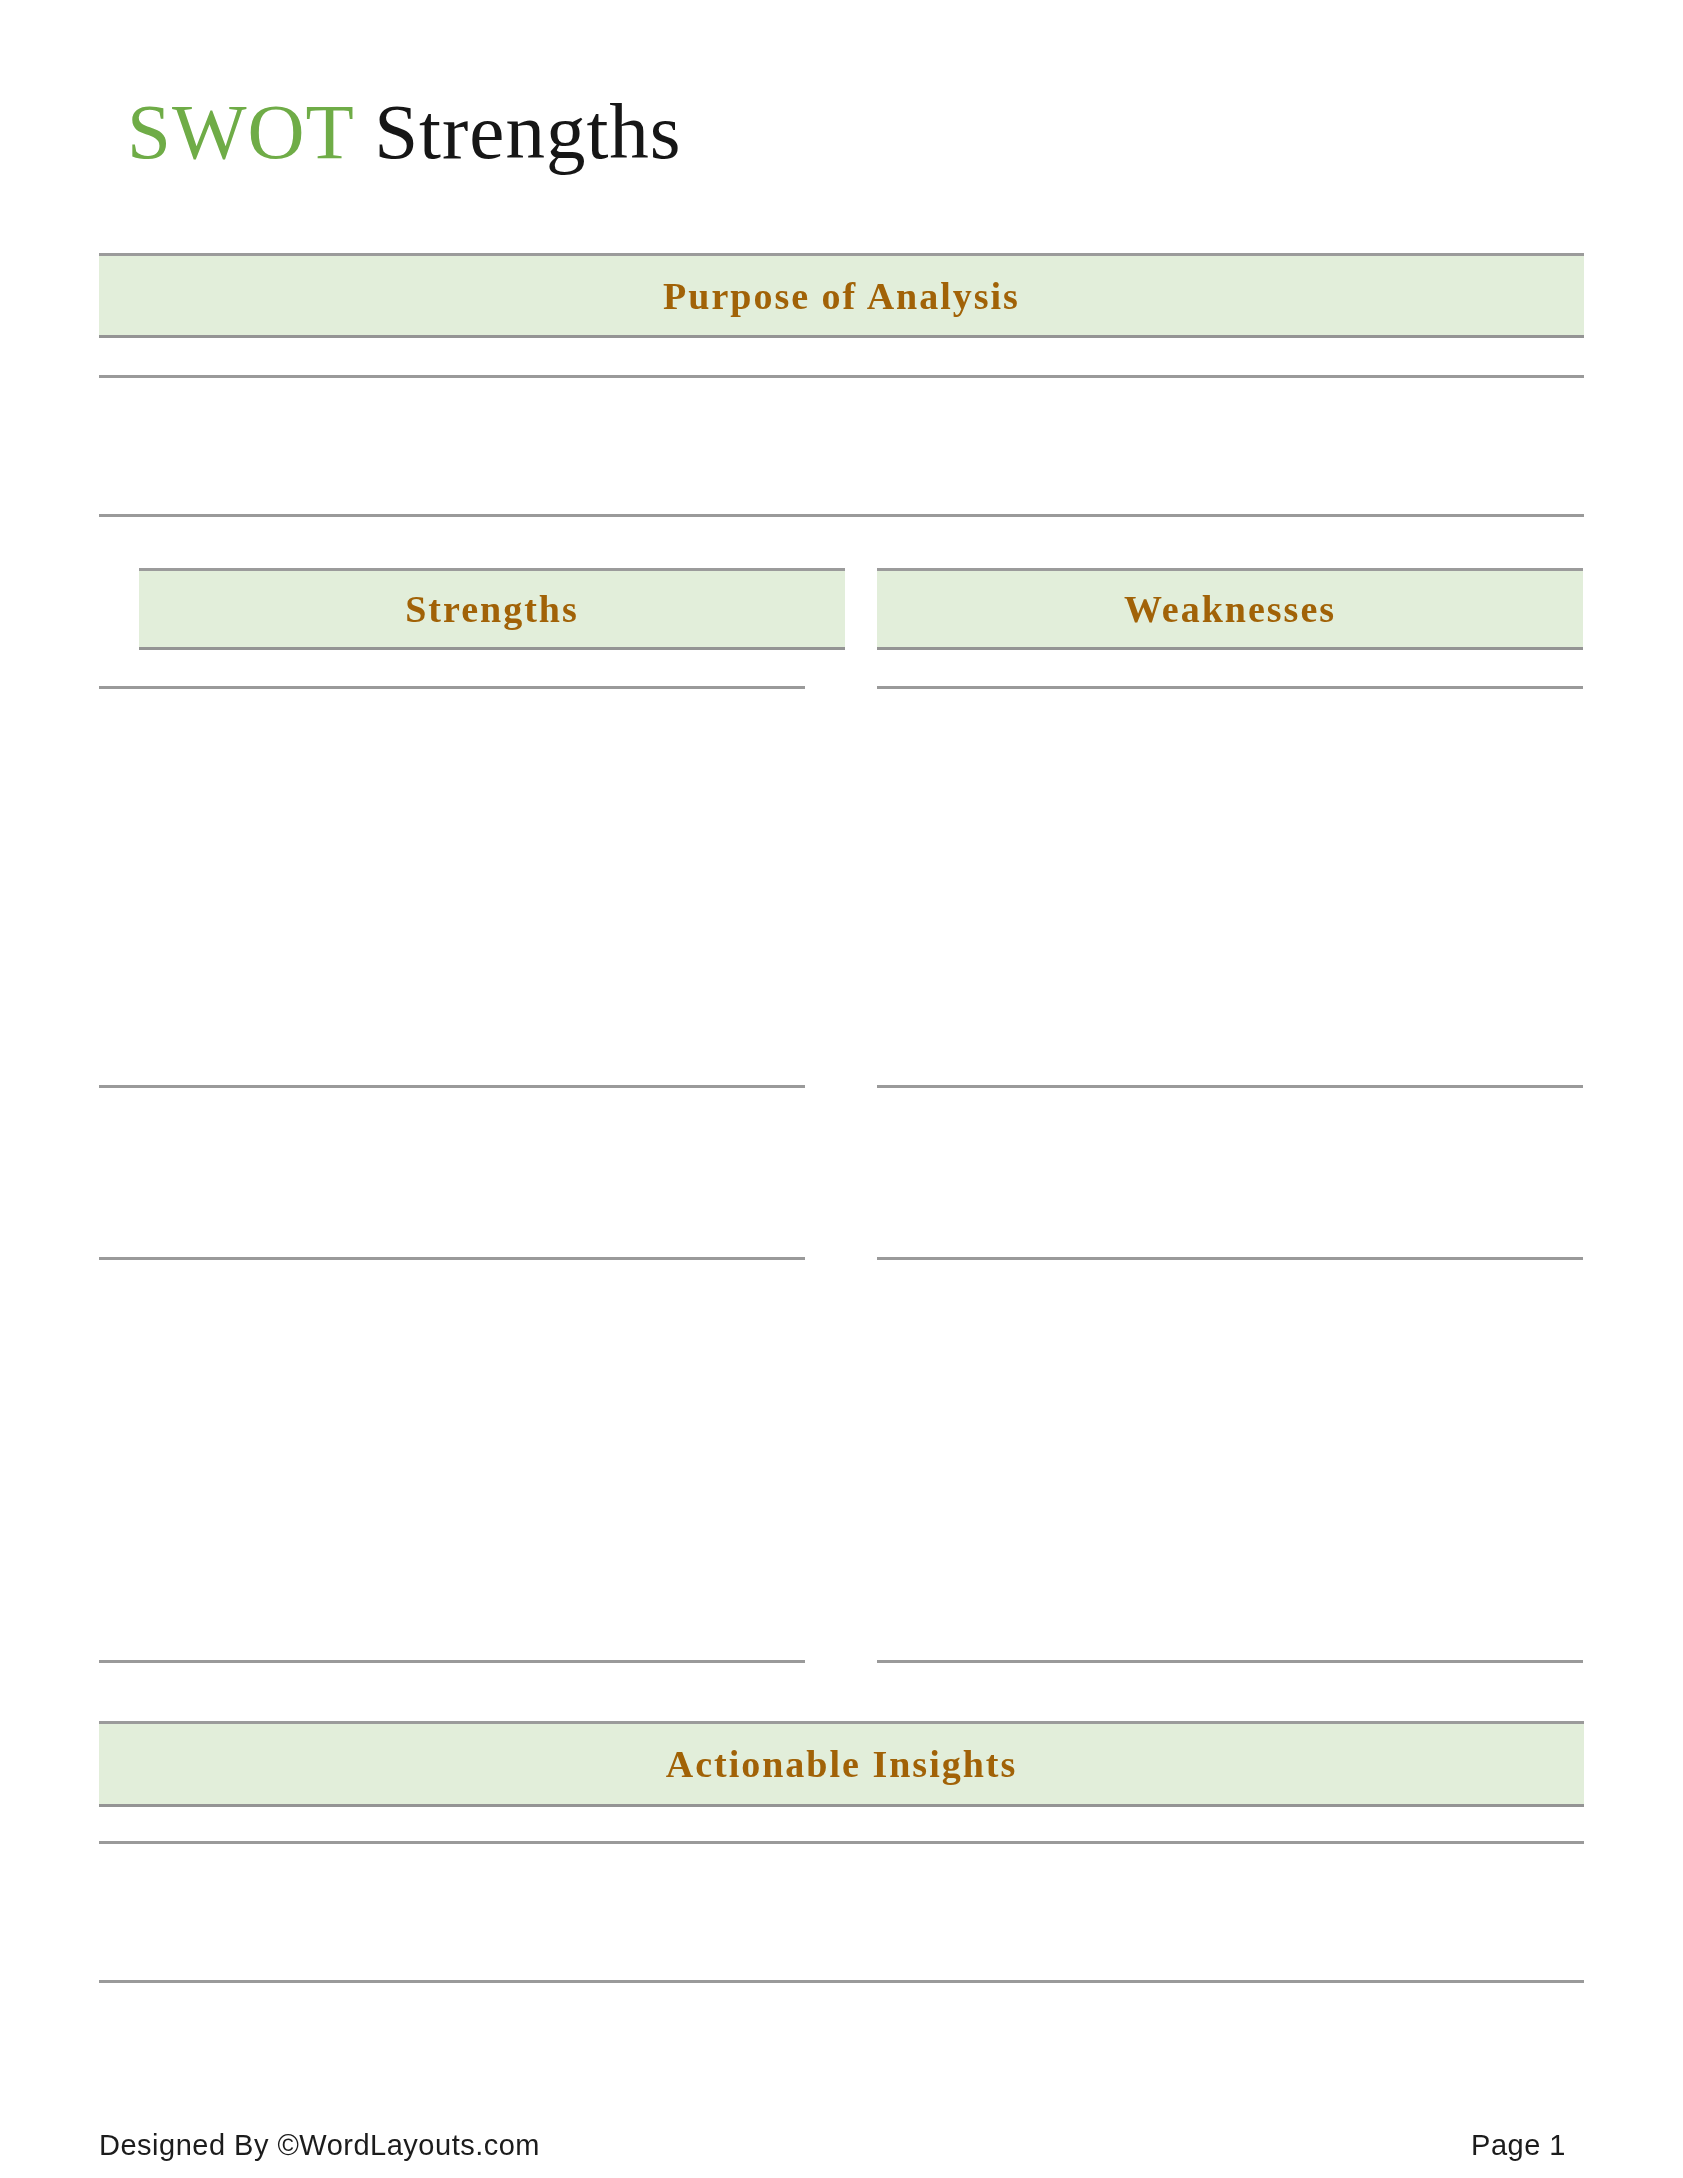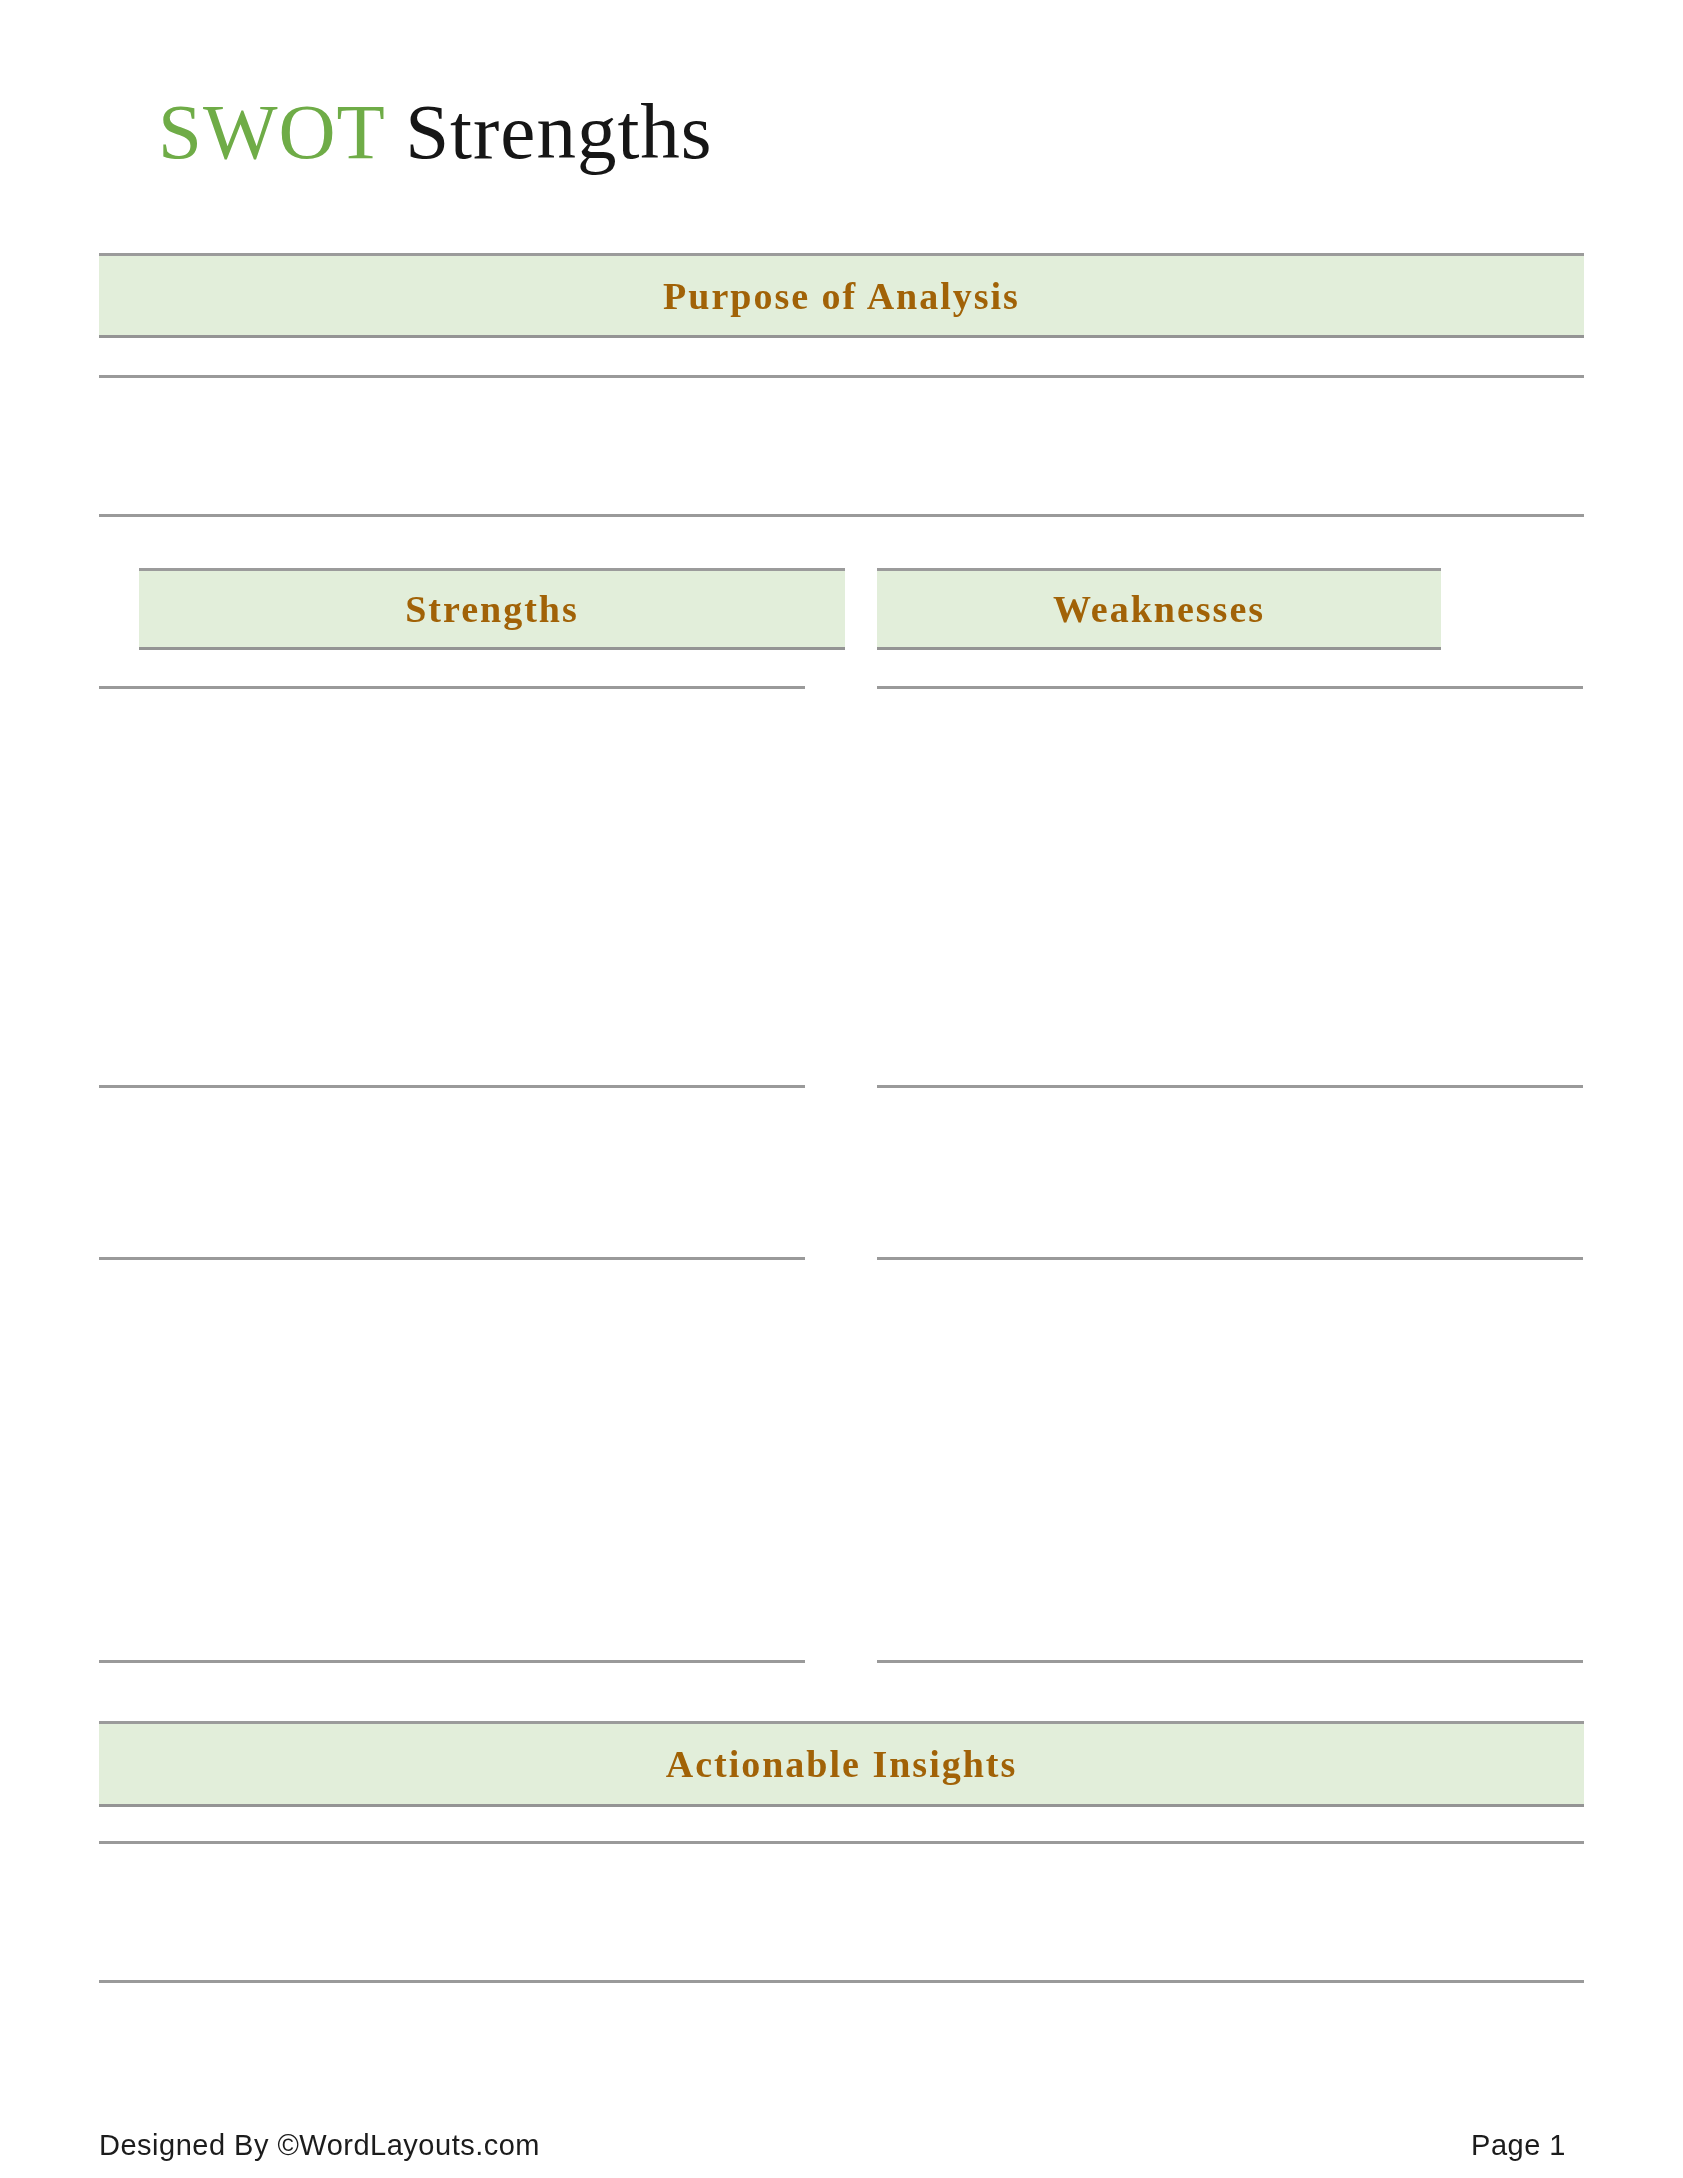--- a/index.html
+++ b/index.html
@@ -16,40 +16,40 @@
   .doc-title {
     position: absolute;
     left: 127px;
     top: 91px;
     font-size: 79px;
     line-height: 1.05;
     letter-spacing: 1px;
     color: #161616;
     white-space: nowrap;
   }
-  .doc-title .hl { color: var(--accent-green, #6FAC47); margin-left: 31px; }
+  .doc-title .hl { color: var(--accent-green, #6FAC47); }
 
   
   .band {
     position: absolute;
     box-sizing: border-box;
     background: var(--band-fill, #E2EEDA);
     border-top: 3px solid #9b9b9b;
     border-bottom: 3px solid #949494;
     display: flex;
     align-items: center;
     justify-content: center;
     font-weight: bold;
     font-size: 38px;
     letter-spacing: 2px;
     color: #a16207;
   }
   .band.full { left: 99px; width: 1485px; }
   .band.col-left  { left: 99px; width: 706px; }
-  .band.col-right { left: 877px; width: 564px; }
+  .band.col-right { left: 877px; width: 706px; }
 
   
   .rule {
     position: absolute;
     height: 3px;
     background: var(--rule-gray, #9A9A9A);
   }
   .rule.full { left: 99px; width: 1485px; }
   .rule.col-left  { left: 99px; width: 706px; }
   .rule.col-right { left: 877px; width: 706px; }

